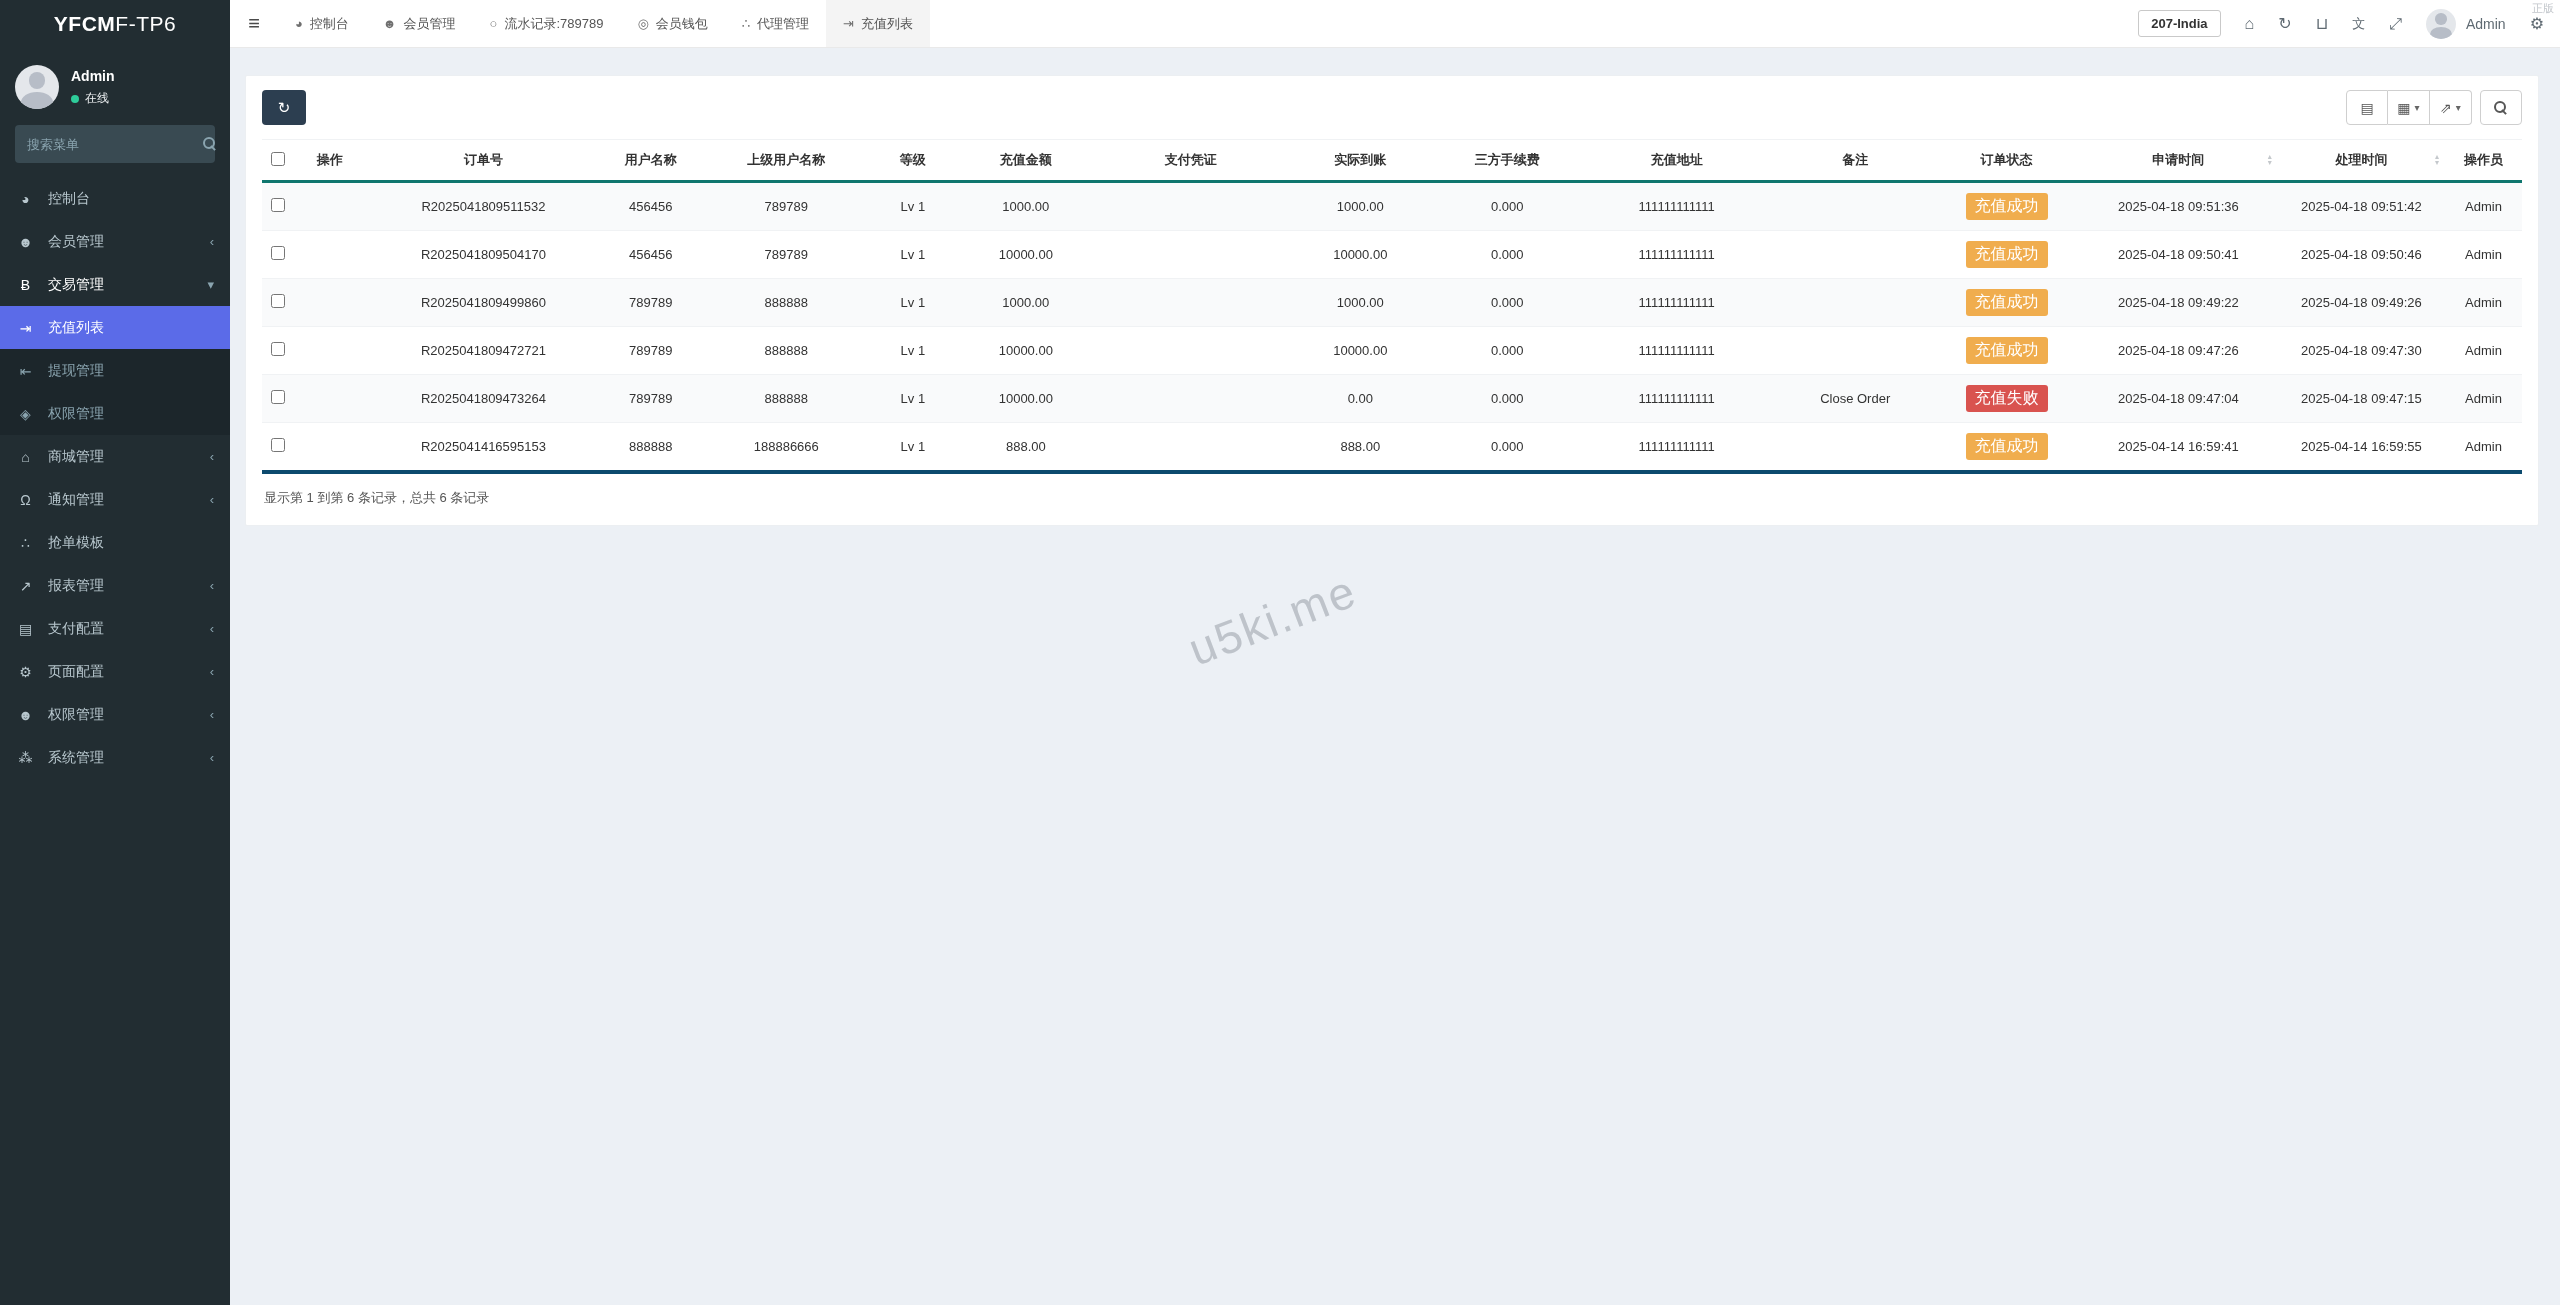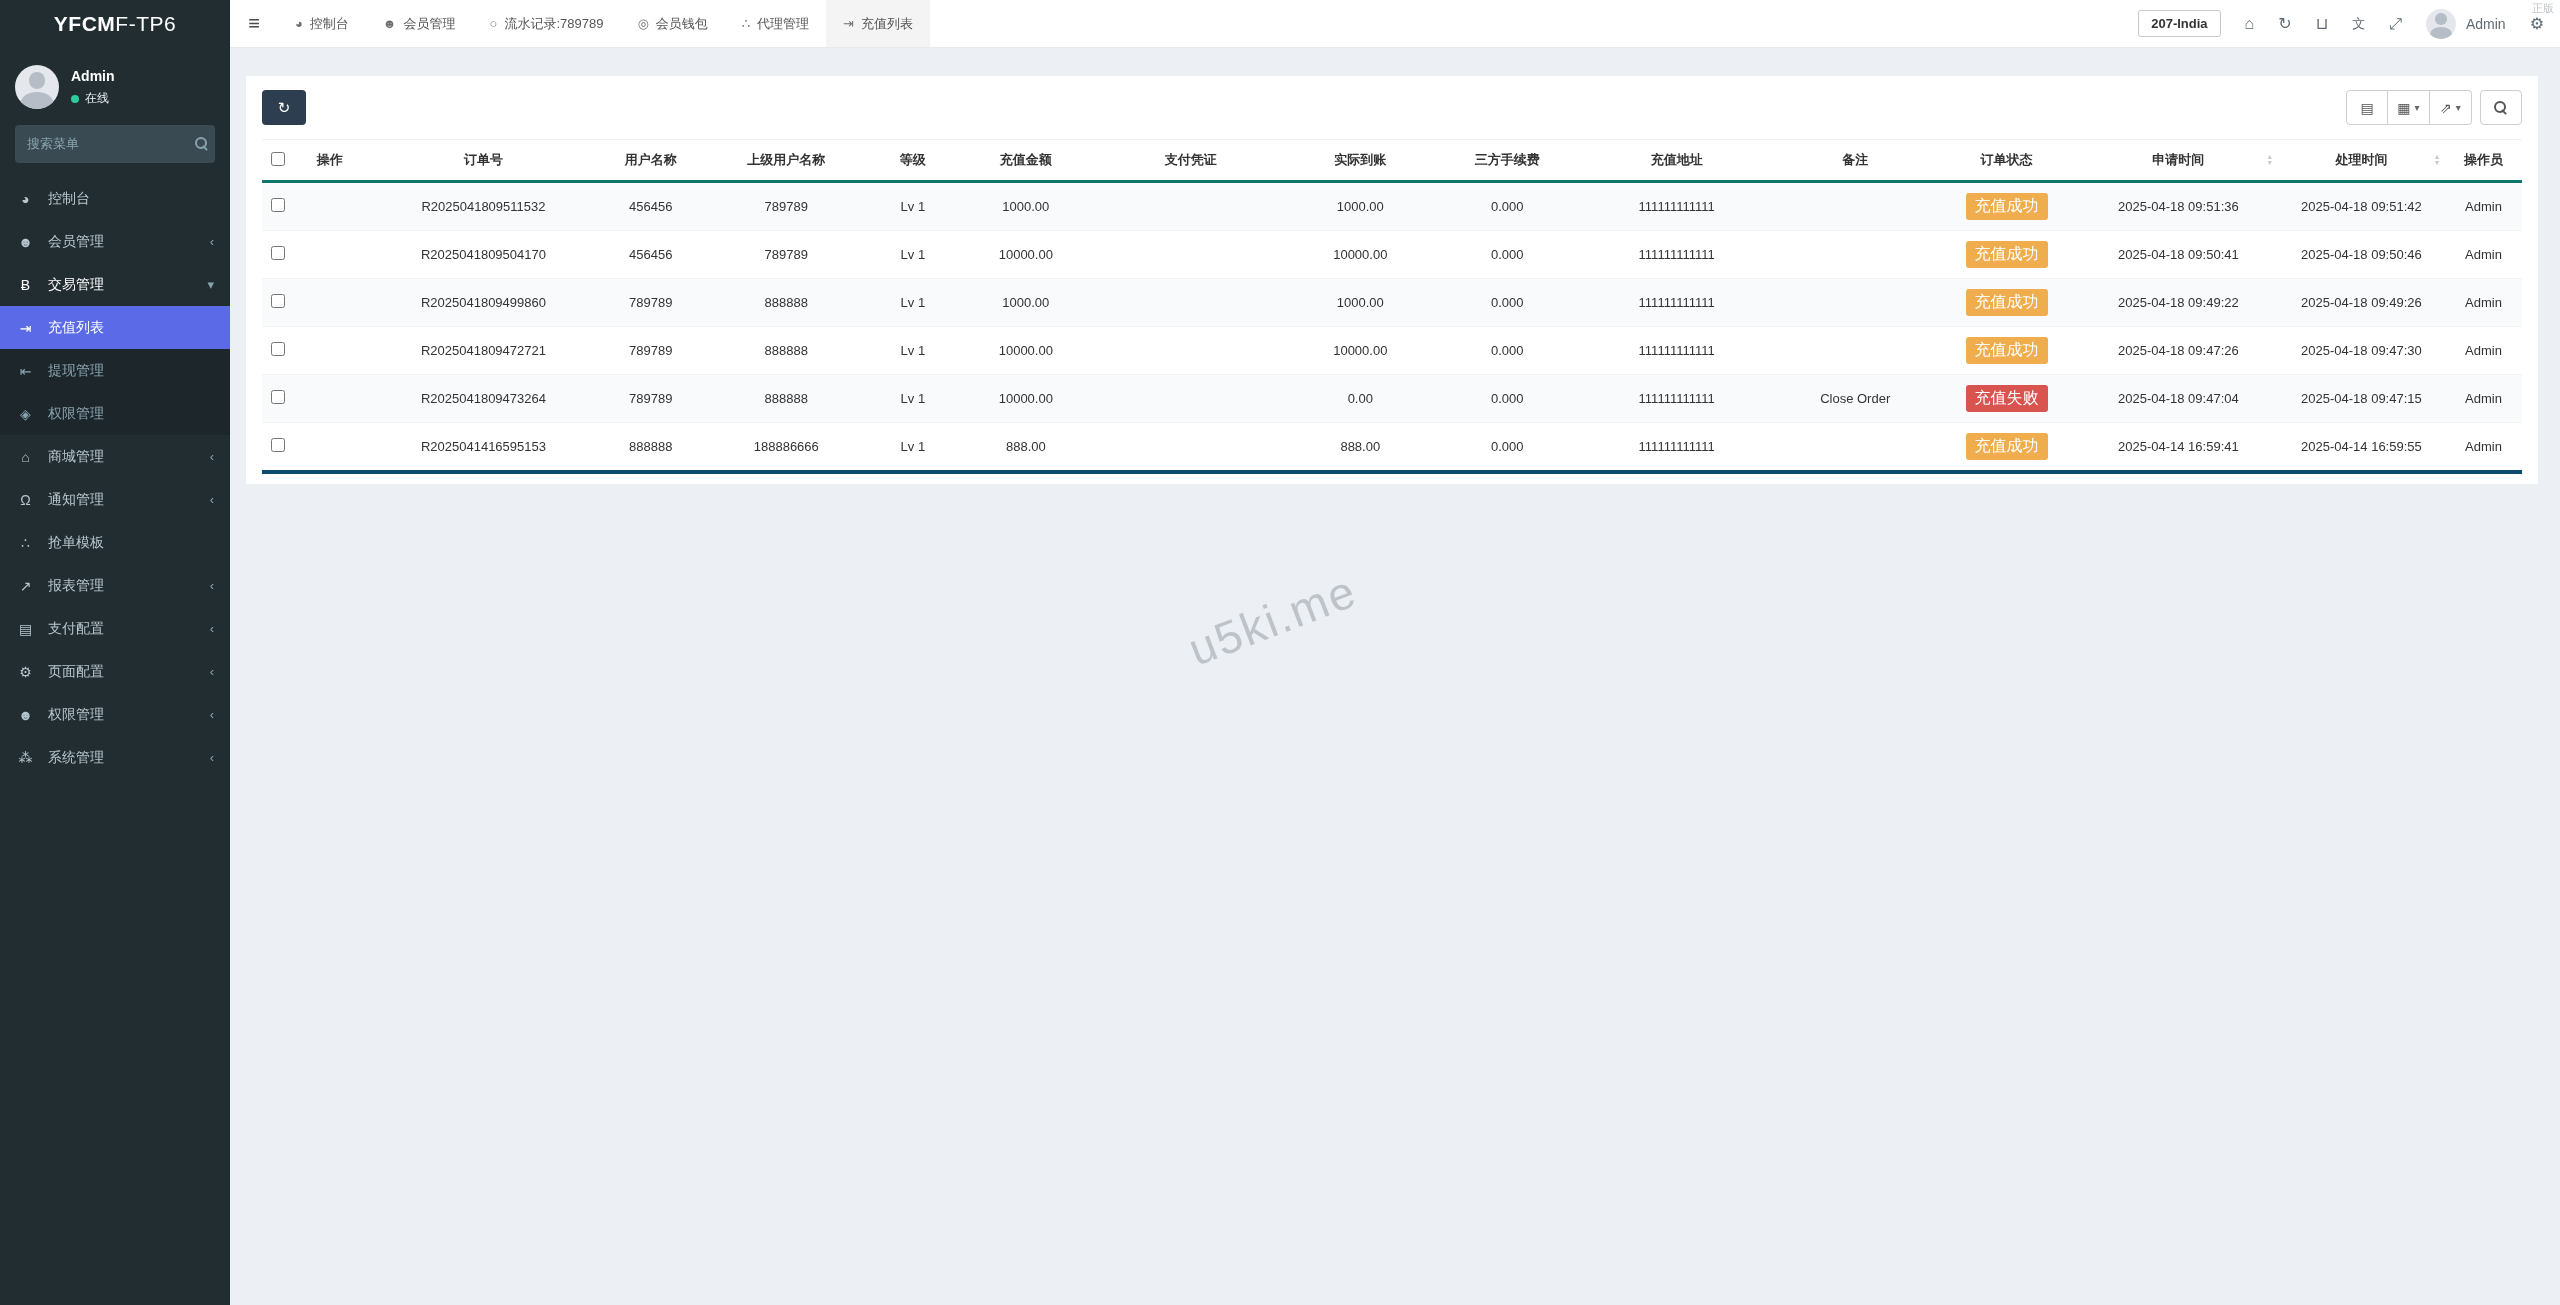--- a/index.html
+++ b/index.html
@@ -14,21 +14,21 @@
   .logo { height:48px; display:flex; align-items:center; justify-content:center; color:#fff; font-size:21px; letter-spacing:.5px; }
   .logo b { font-weight:bold; }
   .user-panel { display:flex; gap:12px; padding:17px 15px 12px 15px; align-items:flex-start; }
   .avatar { width:44px; height:44px; border-radius:50%; background:#e4e7eb; position:relative; overflow:hidden; flex-shrink:0; }
   .avatar::before { content:""; position:absolute; width:38%; height:38%; background:#b7bdc7; border-radius:50%; left:31%; top:16%; }
   .avatar::after  { content:""; position:absolute; width:72%; height:48%; background:#b7bdc7; border-radius:50% 50% 0 0; left:14%; top:62%; }
   .user-name { color:#fff; font-weight:bold; font-size:14px; margin-top:3px; }
   .user-status { display:flex; align-items:center; gap:6px; font-size:12px; color:#f0f3f5; margin-top:6px; }
   .dot { width:8px; height:8px; border-radius:50%; background:#2ecc9a; display:inline-block; }
   .search-box { margin:4px 15px 14px 15px; background:#394a52; border-radius:4px; height:38px; display:flex; align-items:center; padding:0 12px; }
-  .search-box input { flex:1; background:transparent; border:none; outline:none; color:#fff; font-size:13px; font-family:Liberation Mono, monospace; }
+  .search-box input { flex:1; background:transparent; border:none; outline:none; color:#fff; font-size:13px; font-family:Liberation Sans, sans-serif; }
   .search-box input::placeholder { color:#8aa4af; }
   .mag { position:relative; width:14px; height:14px; display:inline-block; color:#8aa4af; flex-shrink:0; }
   .mag::before { content:""; position:absolute; width:8px; height:8px; border:2px solid currentColor; border-radius:50%; left:0; top:0; }
   .mag::after { content:""; position:absolute; width:6px; height:2px; background:currentColor; transform:rotate(45deg); left:7px; top:10px; }
   .menu { flex:1; overflow:hidden; font-size:14px; }
   .menu-item { height:43px; display:flex; align-items:center; gap:13px; padding:0 16px; cursor:pointer; color:#b8c7ce; }
   .menu-item .mi-icon { width:19px; text-align:center; font-size:14px; flex-shrink:0; }
   .menu-item .mi-chevron { margin-left:auto; font-size:13px; color:#8aa4af; }
   .menu-item.open { color:#fff; }
   .submenu { background:#1c262b; }
@@ -394,17 +394,18 @@
               <td>111111111111</td>
               <td></td>
               <td><span class="badge success">充值成功</span></td>
               <td>2025-04-14 16:59:41</td>
               <td>2025-04-14 16:59:55</td>
               <td>Admin</td>
             </tr>
           </tbody>
       </table>
 
+      <div class="summary">显示第 1 到第 6 条记录，总共 6 条记录</div>
     </div>
 
     <div class="watermark">u5ki.me</div>
   </div>
 </div>
 
 </body></html>

